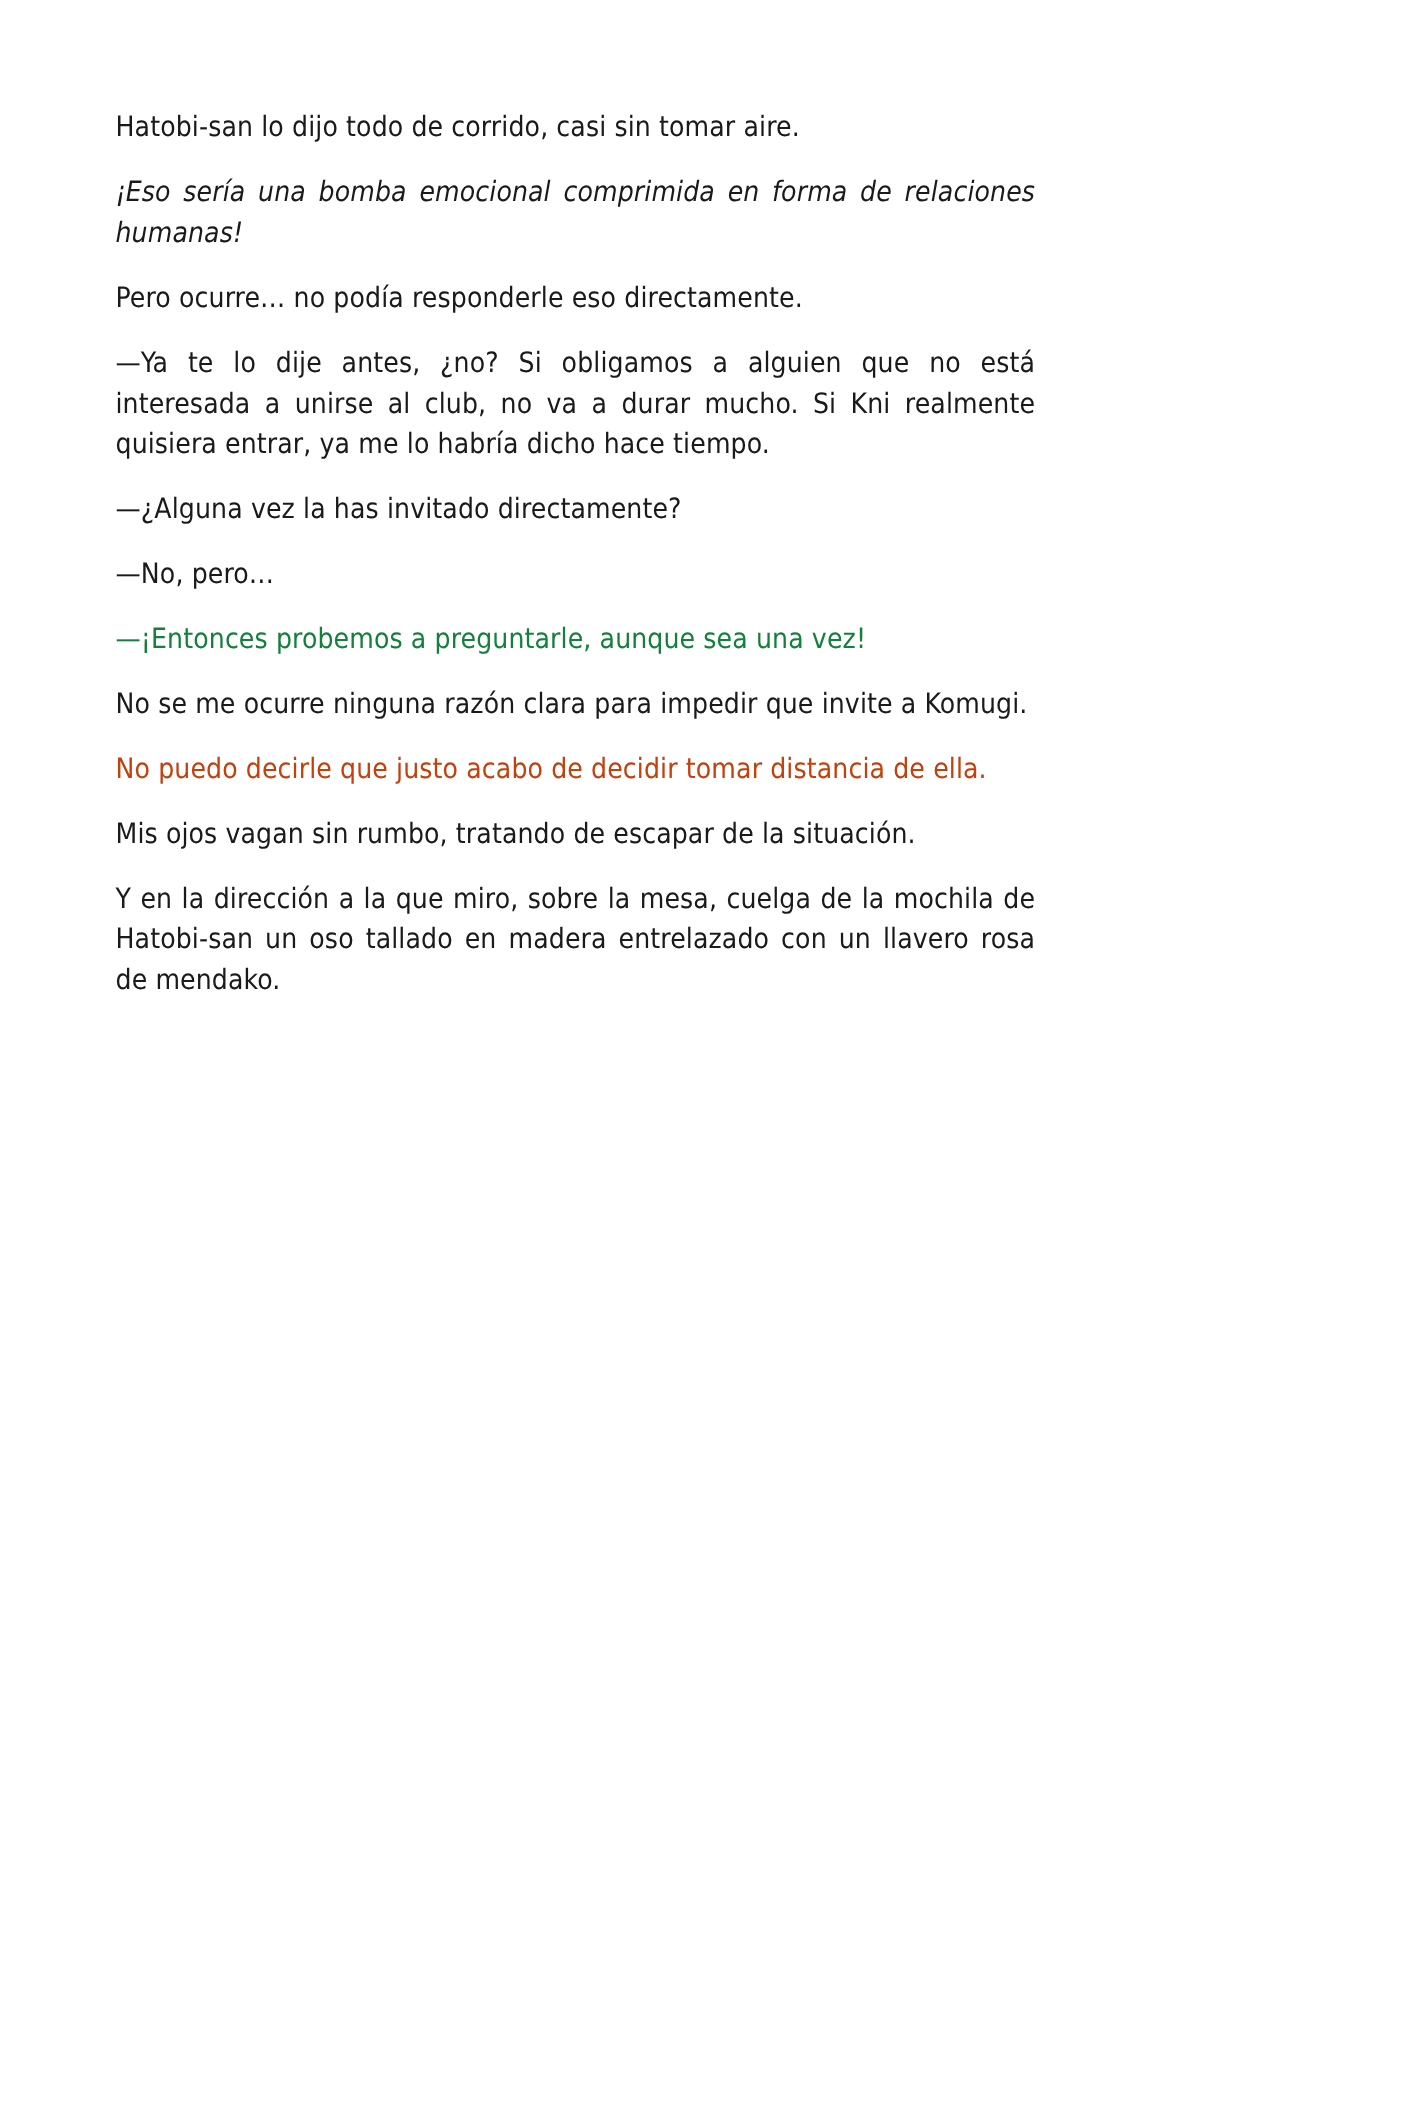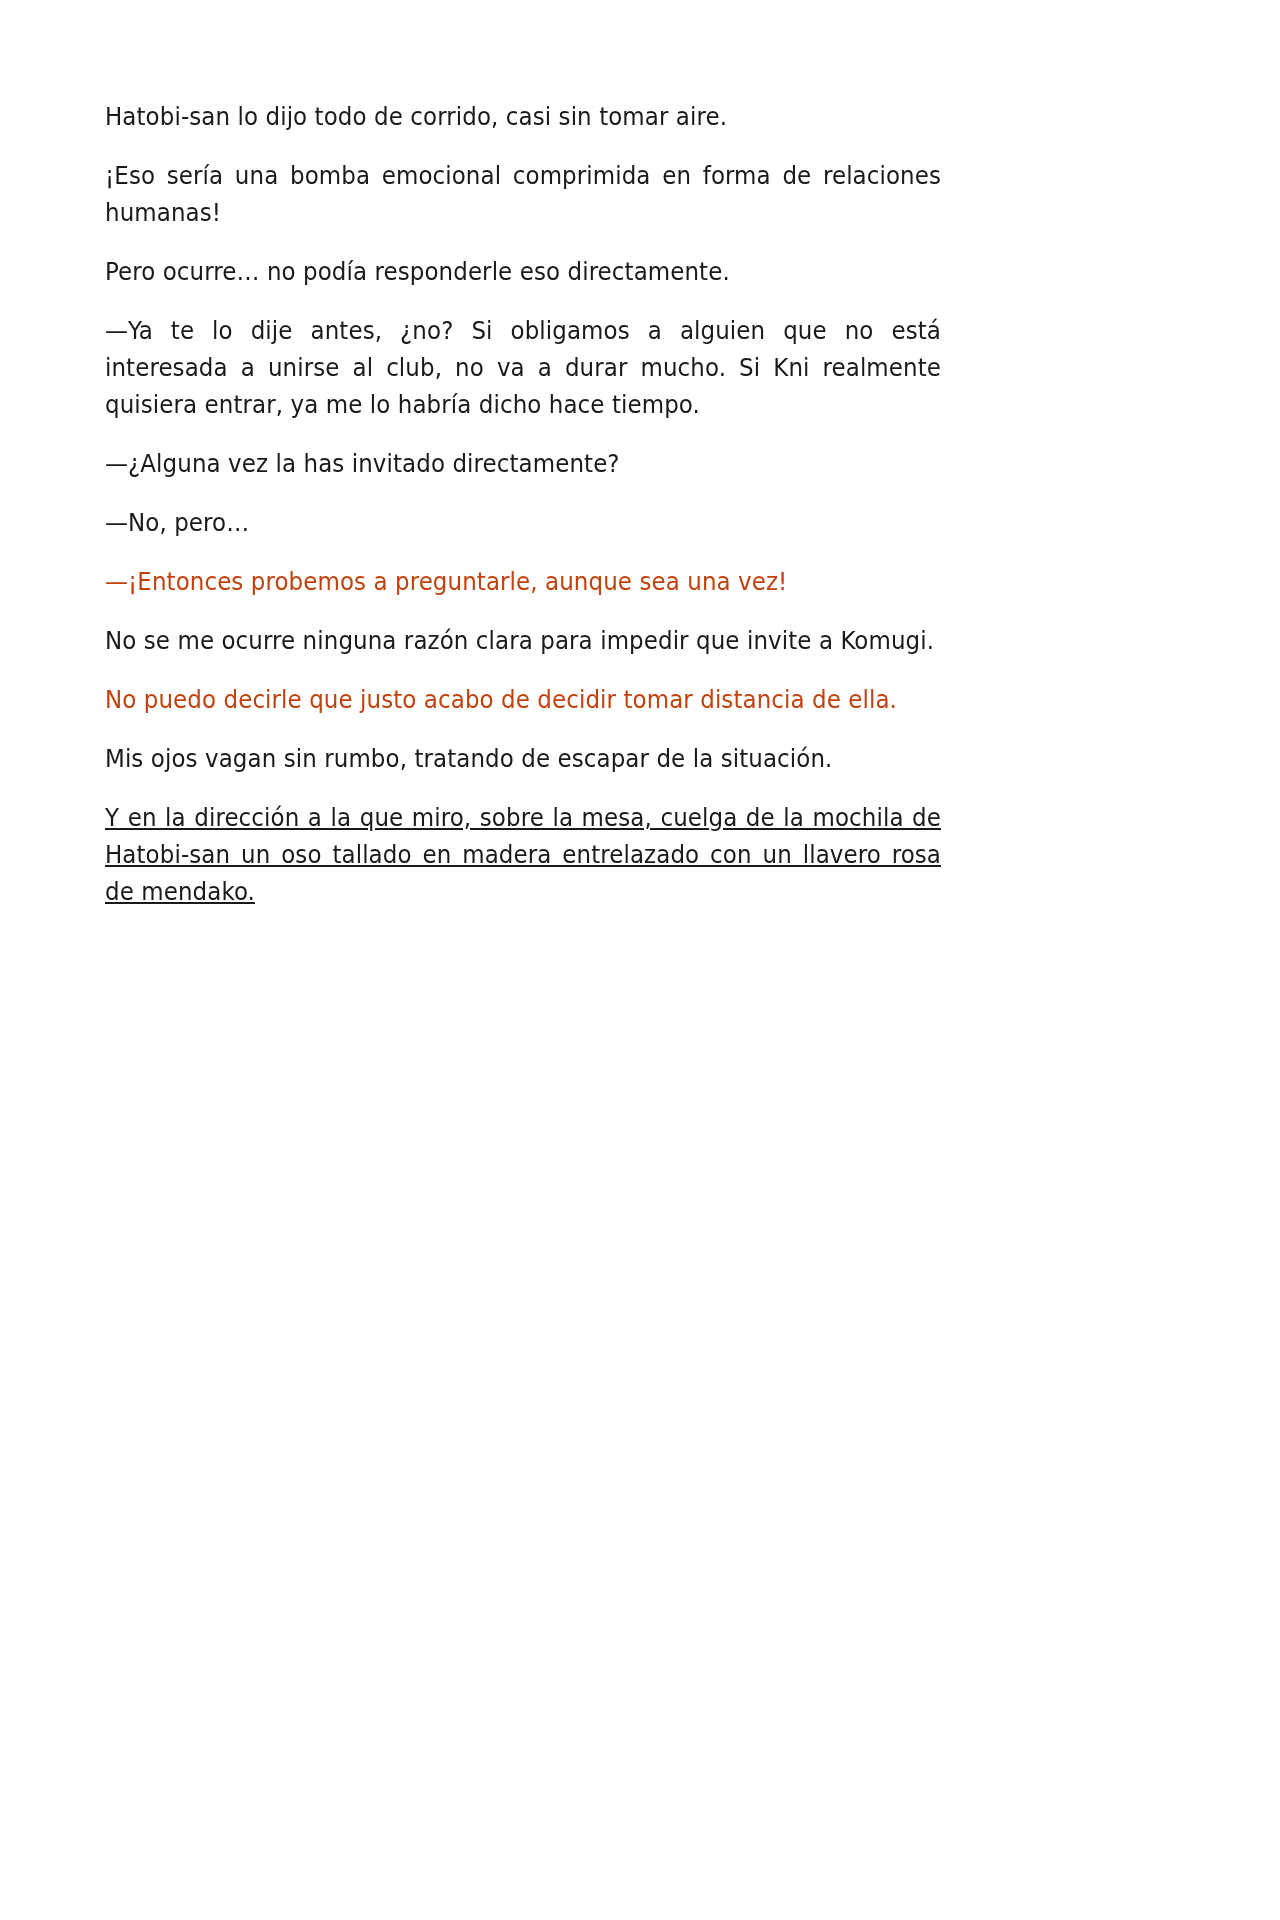--- a/index.html
+++ b/index.html
@@ -48,24 +48,24 @@
   p.para.short {
     text-align: left;
   }
 </style>
 </head>
 <body style="background: rgb(255, 255, 255);">
 
 <div class="page">
   <div class="text-column" id="text-column">
       <p class="para short" style="color: rgb(26, 26, 26);">Hatobi-san lo dijo todo de corrido, casi sin tomar aire.</p>
-      <p class="para" style="color: rgb(26, 26, 26);">¡Eso sería una bomba emocional comprimida en forma de relaciones humanas!</p>
+      <p class="para" style="color: rgb(26, 26, 26); font-style: italic;">¡Eso sería una bomba emocional comprimida en forma de relaciones humanas!</p>
       <p class="para short" style="color: rgb(26, 26, 26);">Pero ocurre… no podía responderle eso directamente.</p>
       <p class="para" style="color: rgb(26, 26, 26);">—Ya te lo dije antes, ¿no? Si obligamos a alguien que no está interesada a unirse al club, no va a durar mucho. Si Kni realmente quisiera entrar, ya me lo habría dicho hace tiempo.</p>
       <p class="para short" style="color: rgb(26, 26, 26);">—¿Alguna vez la has invitado directamente?</p>
       <p class="para short" style="color: rgb(26, 26, 26);">—No, pero…</p>
-      <p class="para short" style="color: #c2410c;">—¡Entonces probemos a preguntarle, aunque sea una vez!</p>
+      <p class="para short" style="color: #15803d;">—¡Entonces probemos a preguntarle, aunque sea una vez!</p>
       <p class="para" style="color: rgb(26, 26, 26);">No se me ocurre ninguna razón clara para impedir que invite a Komugi.</p>
       <p class="para" style="color: #c2410c;">No puedo decirle que justo acabo de decidir tomar distancia de ella.</p>
       <p class="para short" style="color: rgb(26, 26, 26);">Mis ojos vagan sin rumbo, tratando de escapar de la situación.</p>
-      <p class="para" style="color: rgb(26, 26, 26); text-decoration: underline;">Y en la dirección a la que miro, sobre la mesa, cuelga de la mochila de Hatobi-san un oso tallado en madera entrelazado con un llavero rosa de mendako.</p>
+      <p class="para" style="color: rgb(26, 26, 26);">Y en la dirección a la que miro, sobre la mesa, cuelga de la mochila de Hatobi-san un oso tallado en madera entrelazado con un llavero rosa de mendako.</p>
     </div>
 </div>
 
 </body></html>

